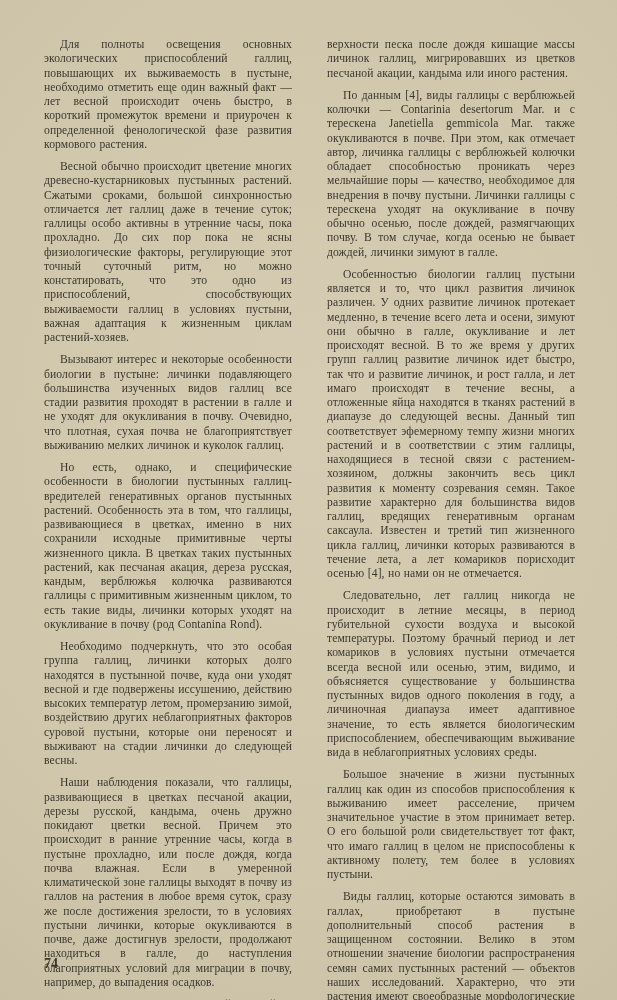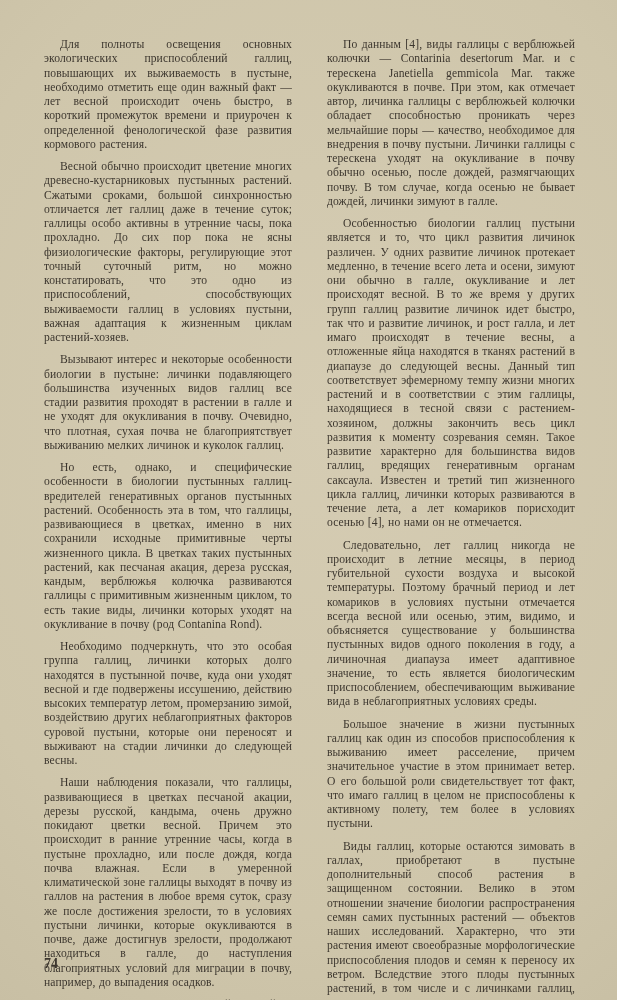--- a/index.html
+++ b/index.html
@@ -57,20 +57,21 @@
     <div class="col">
         <p class="para">Для полноты освещения основных экологических приспособлений галлиц, повышающих их выживаемость в пустыне, необходимо отметить еще один важный факт — лет весной происходит очень быстро, в короткий промежуток времени и приурочен к определенной фенологической фазе развития кормового растения.</p>
         <p class="para">Весной обычно происходит цветение многих древесно-кустарниковых пустынных растений. Сжатыми сроками, большой синхронностью отличается лет галлиц даже в течение суток; галлицы особо активны в утренние часы, пока прохладно. До сих пор пока не ясны физиологические факторы, регулирующие этот точный суточный ритм, но можно констатировать, что это одно из приспособлений, способствующих выживаемости галлиц в условиях пустыни, важная адаптация к жизненным циклам растений-хозяев.</p>
         <p class="para">Вызывают интерес и некоторые особенности биологии в пустыне: личинки подавляющего большинства изученных видов галлиц все стадии развития проходят в растении в галле и не уходят для окукливания в почву. Очевидно, что плотная, сухая почва не благоприятствует выживанию мелких личинок и куколок галлиц.</p>
         <p class="para">Но есть, однако, и специфические особенности в биологии пустынных галлиц-вредителей генеративных органов пустынных растений. Особенность эта в том, что галлицы, развивающиеся в цветках, именно в них сохранили исходные примитивные черты жизненного цикла. В цветках таких пустынных растений, как песчаная акация, дереза русская, кандым, верблюжья колючка развиваются галлицы с примитивным жизненным циклом, то есть такие виды, личинки которых уходят на окукливание в почву (род Contanina Rond).</p>
         <p class="para">Необходимо подчеркнуть, что это особая группа галлиц, личинки которых долго находятся в пустынной почве, куда они уходят весной и где подвержены иссушению, действию высоких температур летом, промерзанию зимой, воздействию других неблагоприятных факторов суровой пустыни, которые они переносят и выживают на стадии личинки до следующей весны.</p>
         <p class="para">Наши наблюдения показали, что галлицы, развивающиеся в цветках песчаной акации, дерезы русской, кандыма, очень дружно покидают цветки весной. Причем это происходит в ранние утренние часы, когда в пустыне прохладно, или после дождя, когда почва влажная. Если в умеренной климатической зоне галлицы выходят в почву из галлов на растения в любое время суток, сразу же после достижения зрелости, то в условиях пустыни личинки, которые окукливаются в почве, даже достигнув зрелости, продолжают находиться в галле, до наступления благоприятных условий для миграции в почву, например, до выпадения осадков.</p>
         <p class="para">Мы в утренние часы ранней весной в Центральных Каракумах наблюдали на по-</p>
       </div>
     <div class="col">
+        <p class="para noindent">верхности песка после дождя кишащие массы личинок галлиц, мигрировавших из цветков песчаной акации, кандыма или иного растения.</p>
         <p class="para">По данным [4], виды галлицы с верблюжьей колючки — Contarinia desertorum Mar. и с терескена Janetiella gemmicola Mar. также окукливаются в почве. При этом, как отмечает автор, личинка галлицы с верблюжьей колючки обладает способностью проникать через мельчайшие поры — качество, необходимое для внедрения в почву пустыни. Личинки галлицы с терескена уходят на окукливание в почву обычно осенью, после дождей, размягчающих почву. В том случае, когда осенью не бывает дождей, личинки зимуют в галле.</p>
         <p class="para">Особенностью биологии галлиц пустыни является и то, что цикл развития личинок различен. У одних развитие личинок протекает медленно, в течение всего лета и осени, зимуют они обычно в галле, окукливание и лет происходят весной. В то же время у других групп галлиц развитие личинок идет быстро, так что и развитие личинок, и рост галла, и лет имаго происходят в течение весны, а отложенные яйца находятся в тканях растений в диапаузе до следующей весны. Данный тип соответствует эфемерному темпу жизни многих растений и в соответствии с этим галлицы, находящиеся в тесной связи с растением-хозяином, должны закончить весь цикл развития к моменту созревания семян. Такое развитие характерно для большинства видов галлиц, вредящих генеративным органам саксаула. Известен и третий тип жизненного цикла галлиц, личинки которых развиваются в течение лета, а лет комариков порисходит осенью [4], но нами он не отмечается.</p>
         <p class="para">Следовательно, лет галлиц никогда не происходит в летние месяцы, в период губительной сухости воздуха и высокой температуры. Поэтому брачный период и лет комариков в условиях пустыни отмечается всегда весной или осенью, этим, видимо, и объясняется существование у большинства пустынных видов одного поколения в году, а личиночная диапауза имеет адаптивное значение, то есть является биологическим приспособлением, обеспечивающим выживание вида в неблагоприятных условиях среды.</p>
         <p class="para">Большое значение в жизни пустынных галлиц как один из способов приспособления к выживанию имеет расселение, причем значительное участие в этом принимает ветер. О его большой роли свидетельствует тот факт, что имаго галлиц в целом не приспособлены к активному полету, тем более в условиях пустыни.</p>
         <p class="para">Виды галлиц, которые остаются зимовать в галлах, приобретают в пустыне дополнительный способ растения в защищенном состоянии. Велико в этом отношении значение биологии распространения семян самих пустынных растений — объектов наших исследований. Характерно, что эти растения имеют своеобразные морфологические приспособления плодов и семян к переносу их ветром. Вследствие этого плоды пустынных растений, в том числе и с личинками галлиц, опадают и разносятся</p>
       </div>
   </div>
   <div class="page-number">74</div>
 </div>
 

